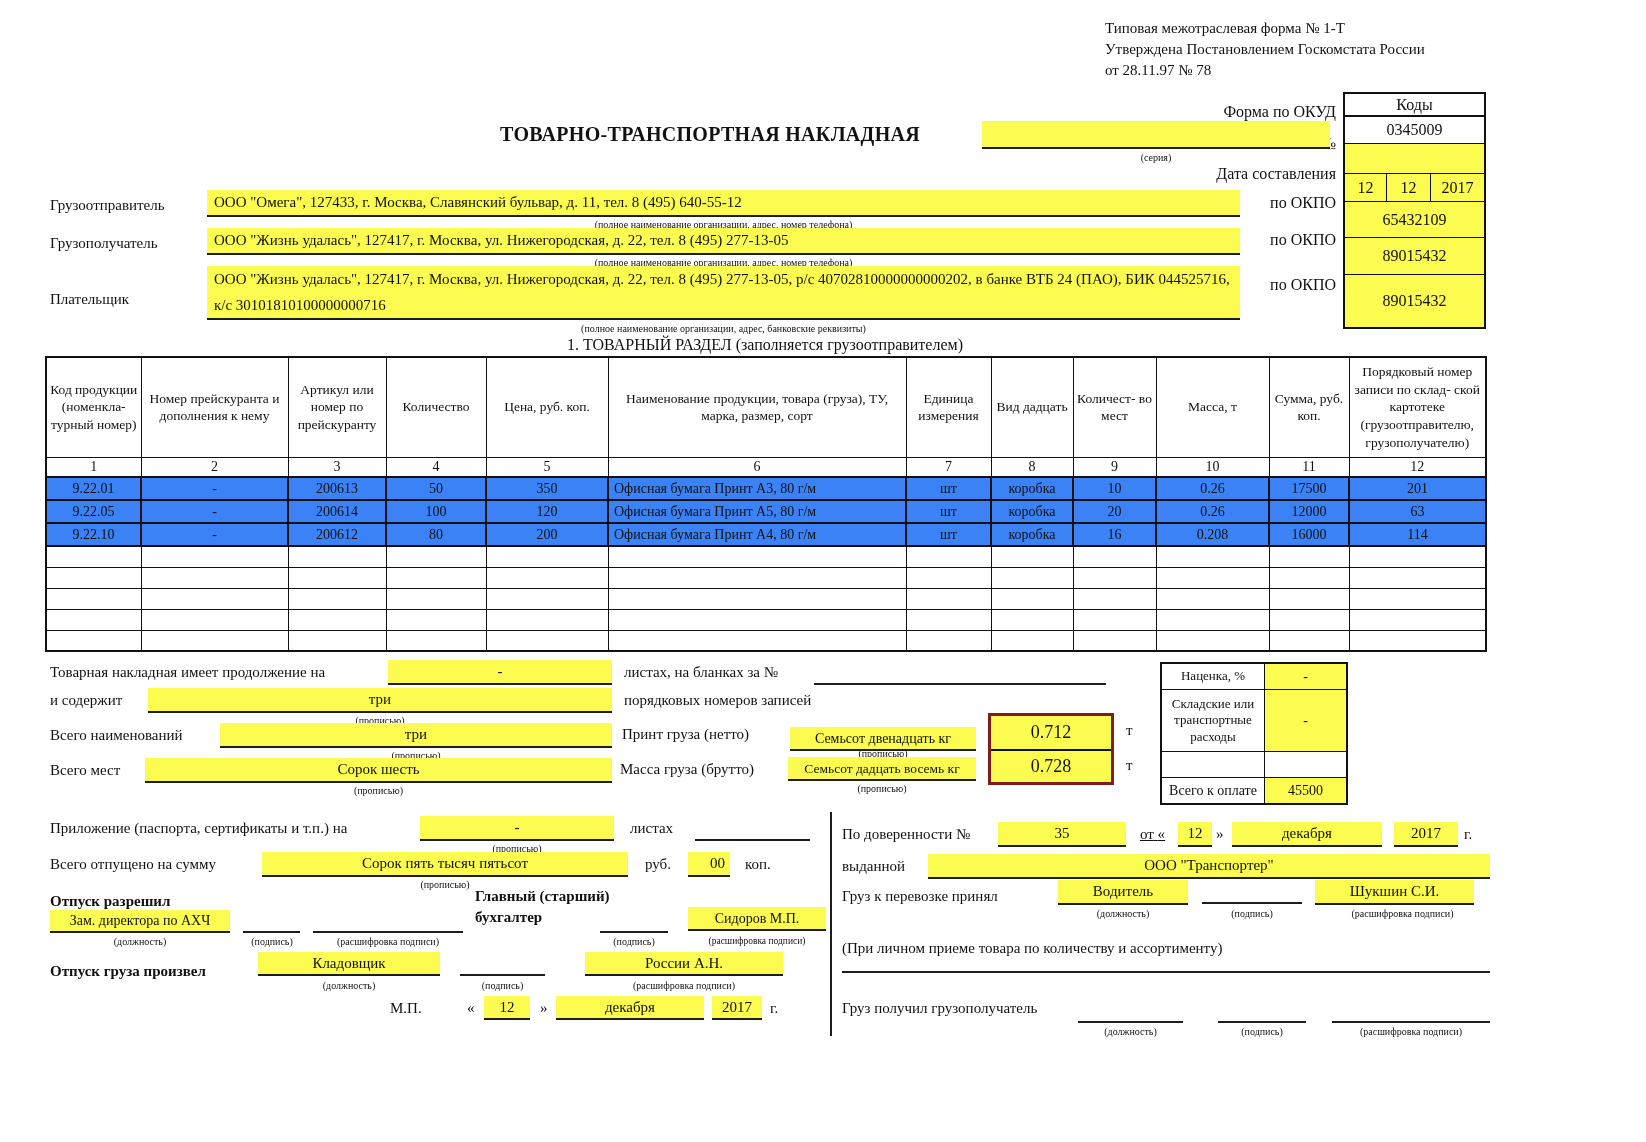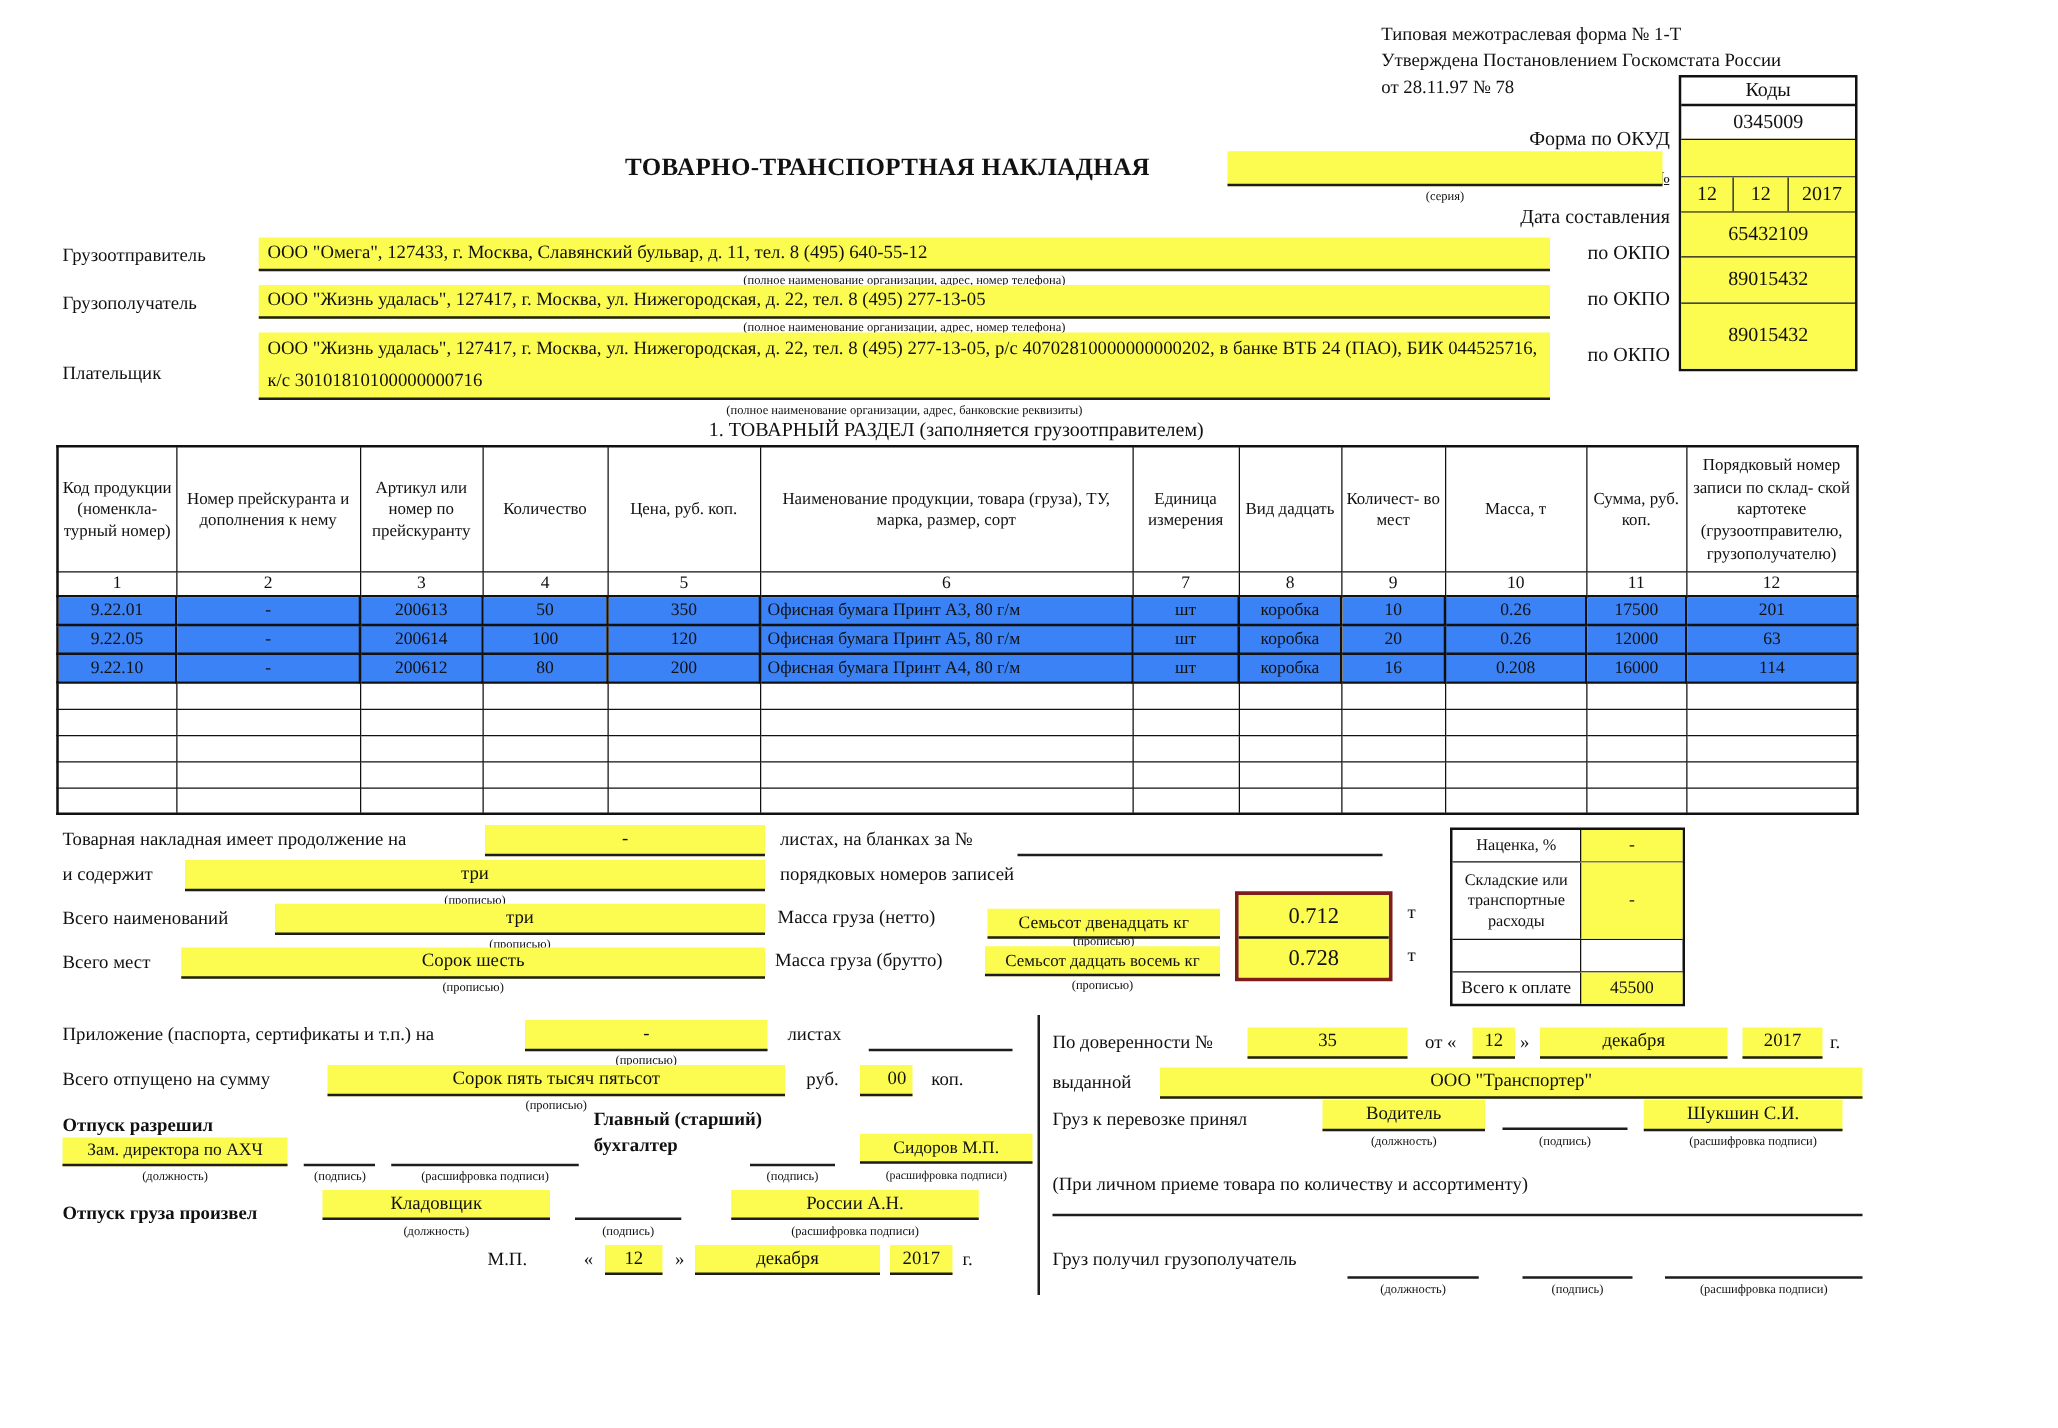--- a/index.html
+++ b/index.html
@@ -50,21 +50,21 @@
 <body>
 
 <div class="page">
 
   <div class="abs note" style="left:1105px; top:18px;">
     <div>Типовая межотраслевая форма № 1-Т</div>
     <div>Утверждена Постановлением Госкомстата России</div>
     <div>от 28.11.97 № 78</div>
   </div>
 
-  <div class="abs codes" style="left:1343px; top:60px; width:143px;">
+  <div class="abs codes" style="left:1343px; top:92px; width:143px;">
     <div class="crow" style="height:22px; border-bottom:1px solid #111;">Коды</div>
     <div class="crow" style="height:27px;">0345009</div>
     <div class="crow yel" style="height:30px;"></div>
     <div class="crow" style="height:28px; padding:0;">
       <div class="dcell yel" style="width:41px;">12</div>
       <div class="dcell yel" style="width:44px;">12</div>
       <div class="dcell yel" style="width:54px;">2017</div>
     </div>
     <div class="crow yel" style="height:36px;">65432109</div>
     <div class="crow yel" style="height:37px;">89015432</div>
@@ -268,21 +268,21 @@
   <div class="abs lbl" style="left:624px; top:692px;">порядковых номеров записей</div>
 
   <div class="abs lbl" style="left:50px; top:727px;">Всего наименований</div>
   <div class="abs yl" style="left:220px; top:723px; width:392px; height:25px;">три</div>
   <div class="abs cap" style="left:220px; top:750px; width:392px;">(прописью)</div>
 
   <div class="abs lbl" style="left:50px; top:762px;">Всего мест</div>
   <div class="abs yl" style="left:145px; top:758px; width:467px; height:25px;">Сорок шесть</div>
   <div class="abs cap" style="left:145px; top:785px; width:467px;">(прописью)</div>
 
-  <div class="abs lbl" style="left:622px; top:726px;">Масса груза (нетто)</div>
+  <div class="abs lbl" style="left:622px; top:726px;">Принт груза (нетто)</div>
   <div class="abs yl" style="left:790px; top:727px; width:186px; height:24px; font-size:14px;">Семьсот двенадцать кг</div>
   <div class="abs cap" style="left:790px; top:748px; width:186px;">(прописью)</div>
 
   <div class="abs lbl" style="left:620px; top:761px;">Масса груза (брутто)</div>
   <div class="abs yl" style="left:788px; top:757px; width:188px; height:24px; font-size:13.5px;">Семьсот дадцать восемь кг</div>
   <div class="abs cap" style="left:788px; top:783px; width:188px;">(прописью)</div>
 
   <div class="abs massbox" style="left:988px; top:713px; width:126px;">
     <div class="mrow">0.712</div>
     <div class="mrow">0.728</div>
@@ -350,21 +350,21 @@
   <div class="abs lbl" style="left:390px; top:1000px;">М.П.</div>
   <div class="abs lbl" style="left:467px; top:1000px;">«</div>
   <div class="abs yl" style="left:484px; top:996px; width:46px; height:24px;">12</div>
   <div class="abs lbl" style="left:540px; top:1000px;">»</div>
   <div class="abs yl" style="left:556px; top:996px; width:148px; height:24px;">декабря</div>
   <div class="abs yl" style="left:712px; top:996px; width:50px; height:24px;">2017</div>
   <div class="abs lbl" style="left:770px; top:1000px;">г.</div>
 
   <div class="abs lbl" style="left:842px; top:826px;">По доверенности №</div>
   <div class="abs yl" style="left:998px; top:822px; width:128px; height:25px;">35</div>
-  <div class="abs lbl" style="left:1140px; top:826px;"><span>от</span> <span>«</span></div>
+  <div class="abs lbl" style="left:1140px; top:826px;text-decoration:underline;"><span>от</span> <span>«</span></div>
   <div class="abs yl" style="left:1178px; top:822px; width:34px; height:25px;">12</div>
   <div class="abs lbl" style="left:1216px; top:826px;">»</div>
   <div class="abs yl" style="left:1232px; top:822px; width:150px; height:25px;">декабря</div>
   <div class="abs yl" style="left:1394px; top:822px; width:64px; height:25px;">2017</div>
   <div class="abs lbl" style="left:1464px; top:826px;">г.</div>
 
   <div class="abs lbl" style="left:842px; top:858px;">выданной</div>
   <div class="abs yl" style="left:928px; top:854px; width:562px; height:25px;">ООО "Транспортер"</div>
 
   <div class="abs lbl" style="left:842px; top:888px;">Груз к перевозке принял</div>

